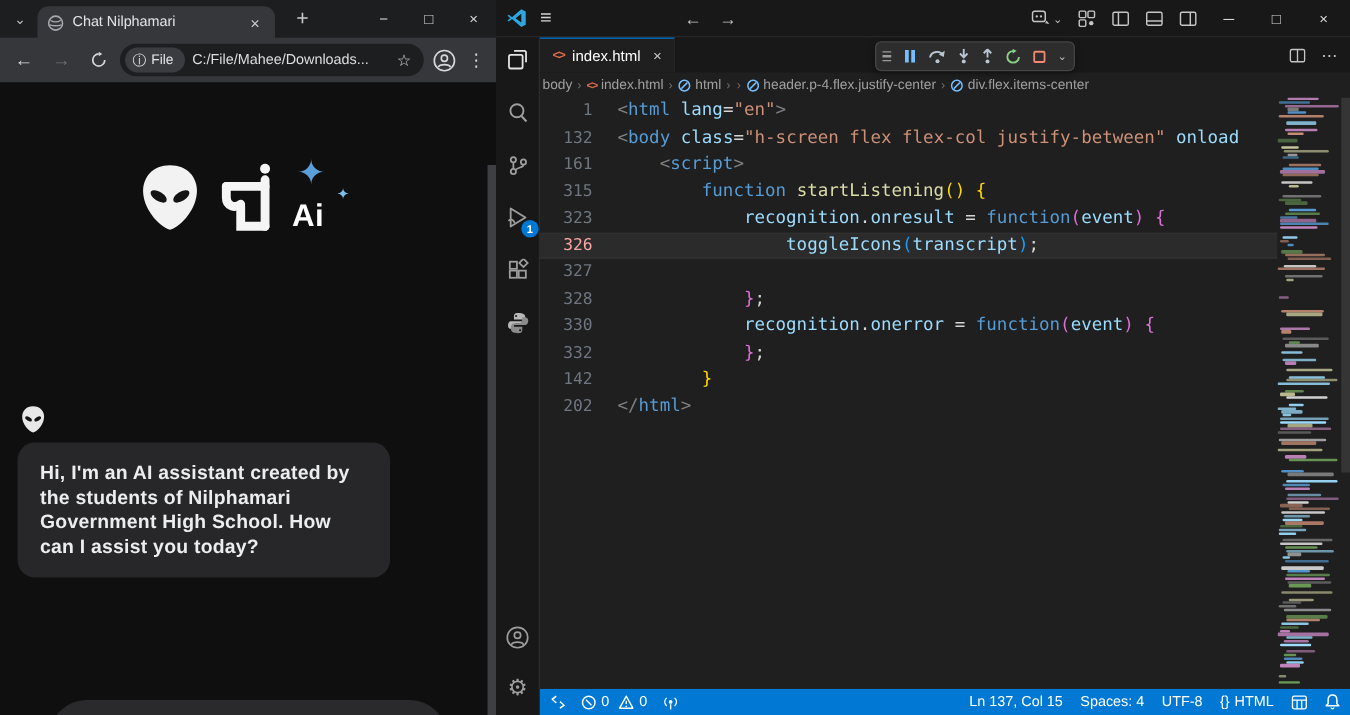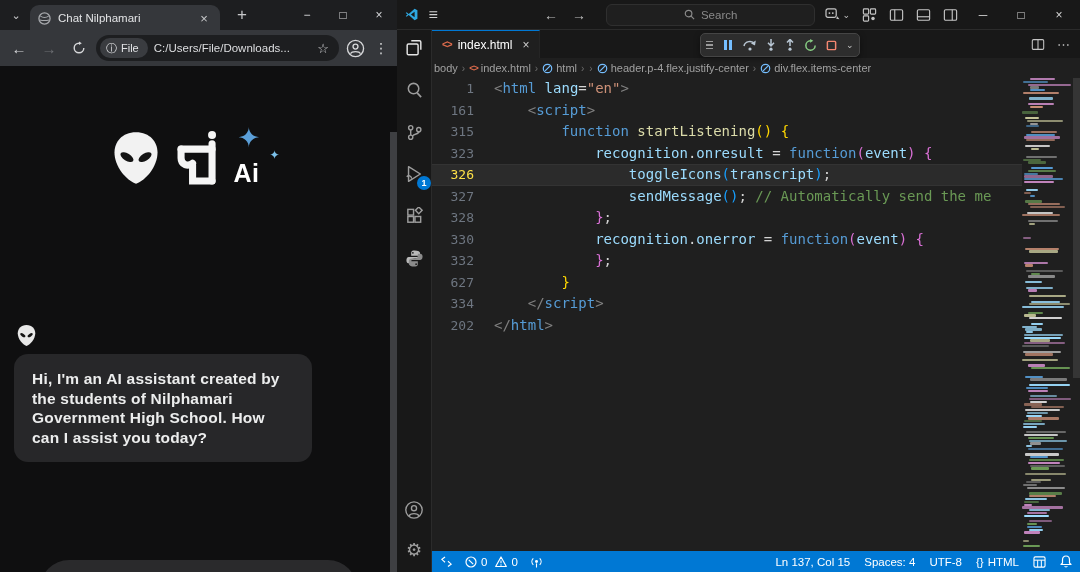--- a/index.html
+++ b/index.html
@@ -67,21 +67,21 @@
   .v-breadcrumbs { height:20px; background:#1f1f1f; display:flex; align-items:center; padding-left:2px; gap:3px; color:#a0a0a0; font-size:11px; white-space:nowrap; overflow:hidden; flex:0 0 auto; }
   .bc-sep { color:#6e6e6e; font-size:10px; margin:0 1px; }
   .bc-item { display:flex; align-items:center; gap:3px; }
   .bc-code { color:#e06c4d; font-weight:700; font-size:9px; letter-spacing:-1px; }
 
   .v-code { flex:1; position:relative; overflow:hidden; background:#1f1f1f; font-family:"DejaVu Sans Mono", monospace; font-size:14px; }
   .code-scroll { position:absolute; inset:0 58px 0 0; overflow:hidden; }
   .code-line { display:flex; height:21.5px; line-height:21.5px; white-space:pre; }
   .code-line.hl { background:rgba(255,255,255,.055); box-shadow:inset 0 1px 0 #333, inset 0 -1px 0 #333; }
   .gutter { width:62px; flex:0 0 auto; text-align:right; padding-right:20px; color:#6e7681; font-size:13px; }
-  .code-line.hl .gutter { color:#fde047; }
+  .code-line.hl .gutter { color:#fca5a5; }
   .tok-tag{color:#569cd6}.tok-attr{color:#9cdcfe}.tok-str{color:#ce9178}.tok-kw{color:#569cd6}
   .tok-fn{color:#dcdcaa}.tok-var{color:#9cdcfe}.tok-cmt{color:#6a9955}.tok-pn{color:#808080}
   .tok-op{color:#d4d4d4}.tok-fg{color:#d4d4d4}.tok-br1{color:#ffd700}.tok-br2{color:#da70d6}.tok-br3{color:#179fff}
   .minimap { position:absolute; top:0; bottom:4px; right:8px; width:50px; overflow:hidden; }
   .mm-row { height:2.2px; margin-bottom:.6px; border-radius:1px; }
   .v-scrollbar { position:absolute; top:0; right:0; width:7px; bottom:0; }
   .v-scroll-slider { position:absolute; top:0; right:0; width:7px; height:300px; background:rgba(121,121,121,.25); }
 
   .v-statusbar { height:21px; background:#0078d4; display:flex; align-items:center; padding:0 8px; gap:12px; color:#ffffff; font-size:11.5px; flex:0 0 auto; }
   .sb-item { display:flex; align-items:center; gap:4px; }
@@ -120,21 +120,21 @@
         <svg width="14" height="14" viewBox="0 0 16 16">
             <path d="M13.5 8 A5.5 5.5 0 1 1 8 2.5" fill="none" stroke="#d6d7d9" stroke-width="1.6"></path>
             <path d="M8 0.5 L11.2 2.5 L8 4.6 Z" fill="#d6d7d9"></path>
           </svg>
       </span>
       <div class="b-urlbar">
         <span class="b-filechip">
           <span>ⓘ</span>
           <span>File</span>
         </span>
-        <span class="b-url">C:/Users/File/Downloads...</span>
+        <span class="b-url">C:/File/Mahee/Downloads...</span>
         <span class="b-star">☆</span>
       </div>
       <span class="b-avatar">
         <svg width="19" height="19" viewBox="0 0 20 20">
             <circle cx="10" cy="10" r="8.5" fill="none" stroke="#d6d7d9" stroke-width="1.4"></circle>
             <circle cx="10" cy="8" r="2.6" fill="none" stroke="#d6d7d9" stroke-width="1.4"></circle>
             <path d="M4.8 15.5 C6 12.6 14 12.6 15.2 15.5" fill="none" stroke="#d6d7d9" stroke-width="1.4"></path>
           </svg>
       </span>
       <span class="b-kebab">⋮</span>
@@ -188,27 +188,20 @@
 
   <div class="vscode">
     <div class="v-titlebar">
       <svg width="17" height="17" viewBox="0 0 24 24">
           <path d="M17 2 L22 4.5 V 19.5 L17 22 L6.5 13 L3 15.8 L1.3 14.8 L4.6 12 L1.3 9.2 L3 8.2 L6.5 11 Z M17 7 L10.5 12 L17 17 Z" fill="#2ea7e0"></path>
         </svg>
       <span class="v-menu">≡</span>
       <div class="v-histbtns">
         <span>←</span>
         <span>→</span>
-      </div>
-      <div class="v-search">
-        <svg width="11" height="11" viewBox="0 0 12 12">
-            <circle cx="5" cy="5" r="3.6" fill="none" stroke="#8a8a8a" stroke-width="1.3"></circle>
-            <path d="M7.8 7.8 L11 11" stroke="#8a8a8a" stroke-width="1.3"></path>
-          </svg>
-        <span>Search</span>
       </div>
       <div class="v-title-right">
         <span style="display:flex;align-items:center;gap:2px;">
           <svg width="15" height="13" viewBox="0 0 16 14">
               <rect x="1" y="1" width="11" height="9" rx="2" fill="none" stroke="#c5c5c5" stroke-width="1.3"></rect>
               <circle cx="4.7" cy="5.5" r="1" fill="#c5c5c5"></circle>
               <circle cx="8.3" cy="5.5" r="1" fill="#c5c5c5"></circle>
               <path d="M13 9 L15.5 12 L12 11.5 Z" fill="#c5c5c5"></path>
             </svg>
           <span style="font-size:9px;">⌄</span>
@@ -374,30 +367,30 @@
                 <circle cx="6" cy="6" r="4.6" fill="none" stroke="#75beff" stroke-width="1.3"></circle>
                 <line x1="3.4" y1="8.6" x2="8.6" y2="3.4" stroke="#75beff" stroke-width="1.3"></line>
               </svg>
               <span>div.flex.items-center</span>
             </span>
           </div>
 
         <div class="v-code">
           <div class="code-scroll" id="code-lines">
               <div class="code-line"><span class="gutter">1</span><span><span class="tok-pn">&lt;</span><span class="tok-tag">html</span><span> </span><span class="tok-attr">lang</span><span class="tok-op">=</span><span class="tok-str">"en"</span><span class="tok-pn">&gt;</span></span></div>
+              <div class="code-line"><span class="gutter">132</span><span><span class="tok-pn">&lt;</span><span class="tok-tag">body</span><span> </span><span class="tok-attr">class</span><span class="tok-op">=</span><span class="tok-str">"h-screen flex flex-col justify-between"</span><span> </span><span class="tok-attr">onload</span></span></div>
               <div class="code-line"><span class="gutter">161</span><span><span>    </span><span class="tok-pn">&lt;</span><span class="tok-tag">script</span><span class="tok-pn">&gt;</span></span></div>
               <div class="code-line"><span class="gutter">315</span><span><span>        </span><span class="tok-kw">function</span><span> </span><span class="tok-fn">startListening</span><span class="tok-br1">(</span><span class="tok-br1">)</span><span> </span><span class="tok-br1">{</span></span></div>
               <div class="code-line"><span class="gutter">323</span><span><span>            </span><span class="tok-var">recognition</span><span class="tok-fg">.</span><span class="tok-var">onresult</span><span class="tok-fg"> = </span><span class="tok-kw">function</span><span class="tok-br2">(</span><span class="tok-var">event</span><span class="tok-br2">)</span><span> </span><span class="tok-br2">{</span></span></div>
               <div class="code-line hl"><span class="gutter">326</span><span><span>                </span><span class="tok-var">toggleIcons</span><span class="tok-br3">(</span><span class="tok-var">transcript</span><span class="tok-br3">)</span><span class="tok-fg">;</span></span></div>
-              <div class="code-line"><span class="gutter">327</span><span><span>                </span><span class="tok-var">sendMessage</span><span class="tok-br3">(</span><span class="tok-br3">)</span><span class="tok-fg">;</span><span> </span><span class="tok-cmt">// Automatically send the me</span></span></div>
+              <div class="code-line"><span class="gutter">327</span></div>
               <div class="code-line"><span class="gutter">328</span><span><span>            </span><span class="tok-br2">}</span><span class="tok-fg">;</span></span></div>
               <div class="code-line"><span class="gutter">330</span><span><span>            </span><span class="tok-var">recognition</span><span class="tok-fg">.</span><span class="tok-var">onerror</span><span class="tok-fg"> = </span><span class="tok-kw">function</span><span class="tok-br2">(</span><span class="tok-var">event</span><span class="tok-br2">)</span><span> </span><span class="tok-br2">{</span></span></div>
               <div class="code-line"><span class="gutter">332</span><span><span>            </span><span class="tok-br2">}</span><span class="tok-fg">;</span></span></div>
-              <div class="code-line"><span class="gutter">627</span><span><span>        </span><span class="tok-br1">}</span></span></div>
-              <div class="code-line"><span class="gutter">334</span><span><span>    </span><span class="tok-pn">&lt;/</span><span class="tok-tag">script</span><span class="tok-pn">&gt;</span></span></div>
+              <div class="code-line"><span class="gutter">142</span><span><span>        </span><span class="tok-br1">}</span></span></div>
               <div class="code-line"><span class="gutter">202</span><span><span class="tok-pn">&lt;/</span><span class="tok-tag">html</span><span class="tok-pn">&gt;</span></span></div>
             </div>
           <div class="minimap" id="minimap">
               <div class="mm-row" style="width: 24.7531px; margin-left: 8.23446px; background: rgb(197, 134, 192); opacity: 0.89;"></div>
               <div class="mm-row" style="width: 24.8024px; margin-left: 1.36641px; background: rgb(86, 156, 214); opacity: 0.65;"></div>
               <div class="mm-row" style="width: 42.8872px; margin-left: 6.39363px; background: rgb(197, 134, 192); opacity: 0.71;"></div>
               <div class="mm-row" style="width: 8.97374px; margin-left: 8.09513px; background: rgb(128, 128, 128); opacity: 0.93;"></div>
               <div class="mm-row" style="width: 15.6848px; margin-left: 7.57421px; background: rgb(86, 156, 214); opacity: 0.89;"></div>
               <div class="mm-row" style="width: 35.5905px; margin-left: 1.03538px; background: rgb(206, 145, 120); opacity: 0.84;"></div>
               <div class="mm-row"></div>

